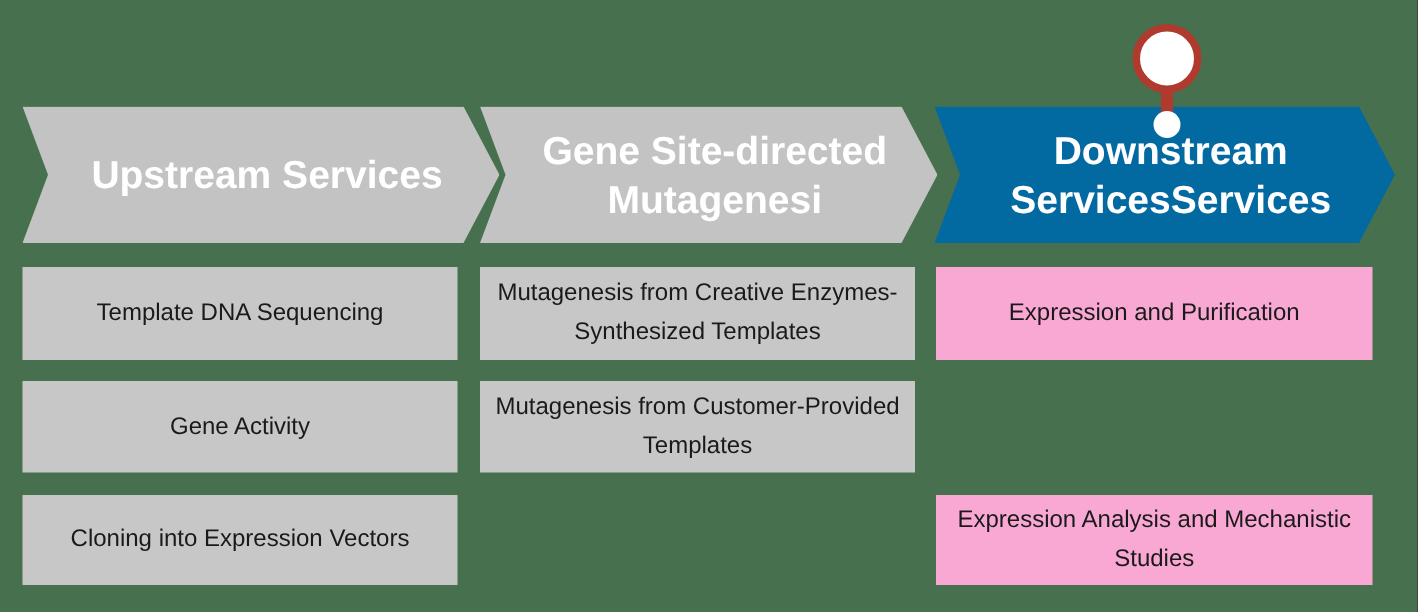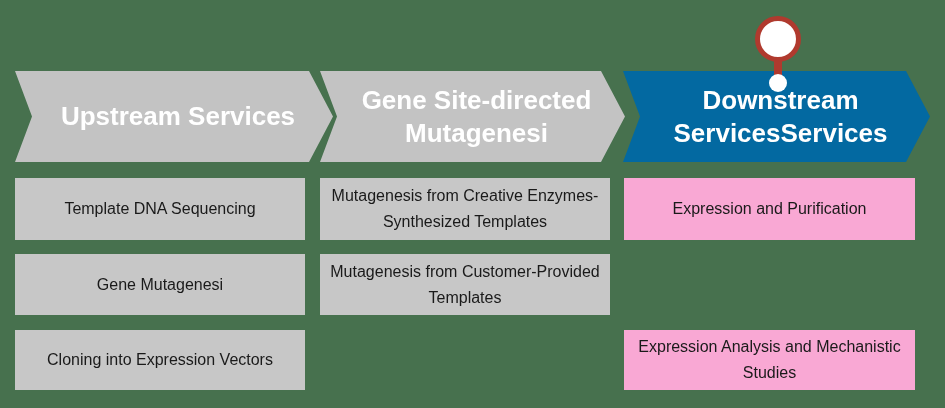--- a/index.html
+++ b/index.html
@@ -119,21 +119,21 @@
   </div>
 
   <div class="pin-ring"></div>
   <div class="pin-stem"></div>
   <div class="pin-dot"></div>
 
   <div class="box gray c1 r1">
     <span>Template DNA Sequencing</span>
   </div>
   <div class="box gray c1 r2">
-    <span>Gene Mutagenesi</span>
+    <span>Gene Activity</span>
   </div>
   <div class="box gray c1 r3">
     <span>Cloning into Expression Vectors</span>
   </div>
 
   <div class="box gray c2 r1">
     <span>Mutagenesis from Creative Enzymes-Synthesized Templates</span>
   </div>
   <div class="box gray c2 r2">
     <span>Mutagenesis from Customer-Provided Templates</span>

